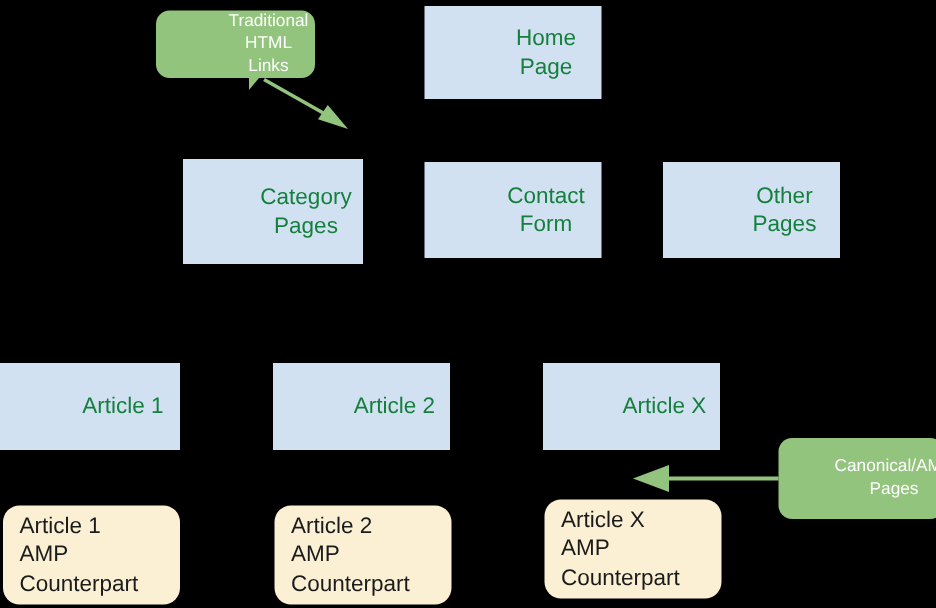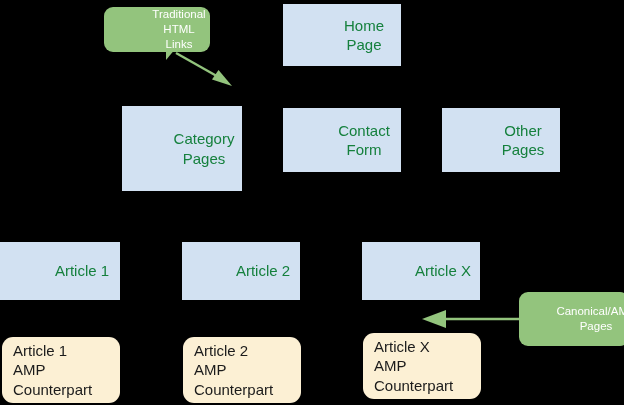--- a/index.html
+++ b/index.html
@@ -85,21 +85,21 @@
   <div class="node blue" style="left:283px; top:4px; width:118px; height:62px;">
     <span>Home Page</span>
   </div>
 
   <div class="node green" style="left:104px; top:7px; width:106px; height:45px;">
     <span>Traditional HTML
 Links</span>
   </div>
   <div class="callout-tail" style="left:166px; top:48px; border-left:10px solid #93c47d; border-bottom:12px solid transparent; border-top:0;"></div>
 
-  <div class="node blue" style="left:122px; top:106px; width:120px; height:85px;">
+  <div class="node blue" style="left:122px; top:106px; width:120px; height:70px;">
     <span>Category
 Pages</span>
   </div>
   <div class="node blue" style="left:442px; top:108px; width:118px; height:64px;">
     <span>Other Pages</span>
   </div>
   <div class="node blue" style="left:283px; top:108px; width:118px; height:64px;">
     <span>Contact Form</span>
   </div>
 

